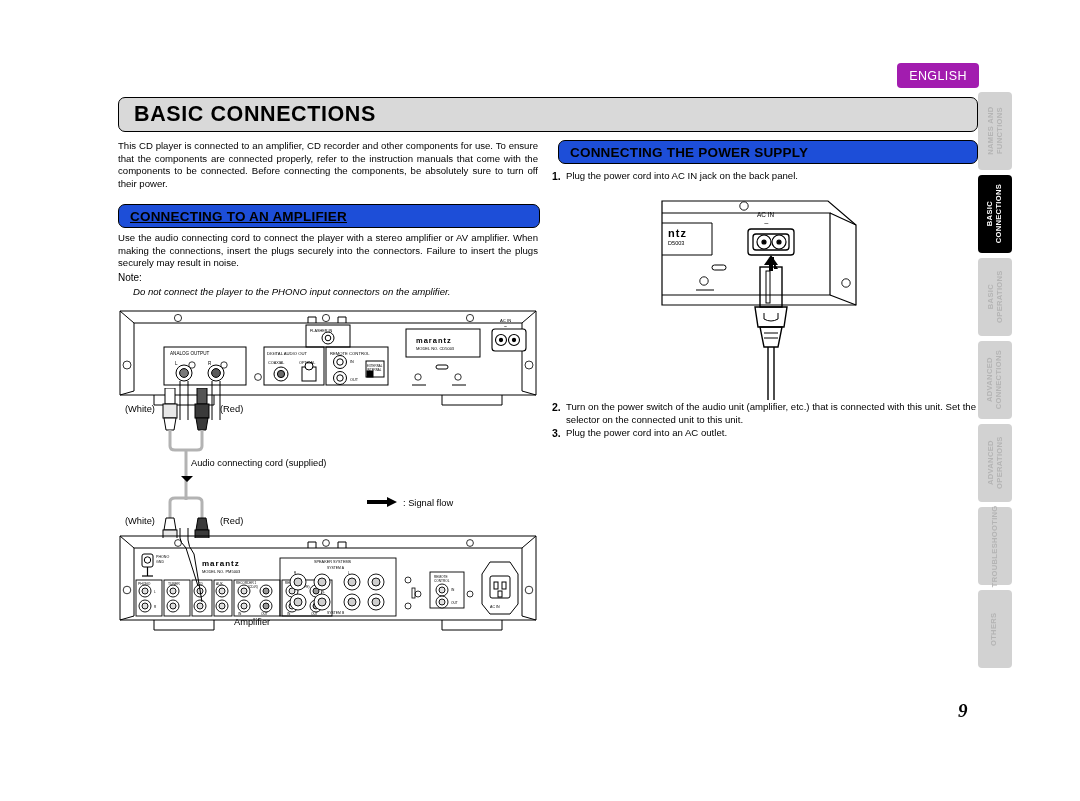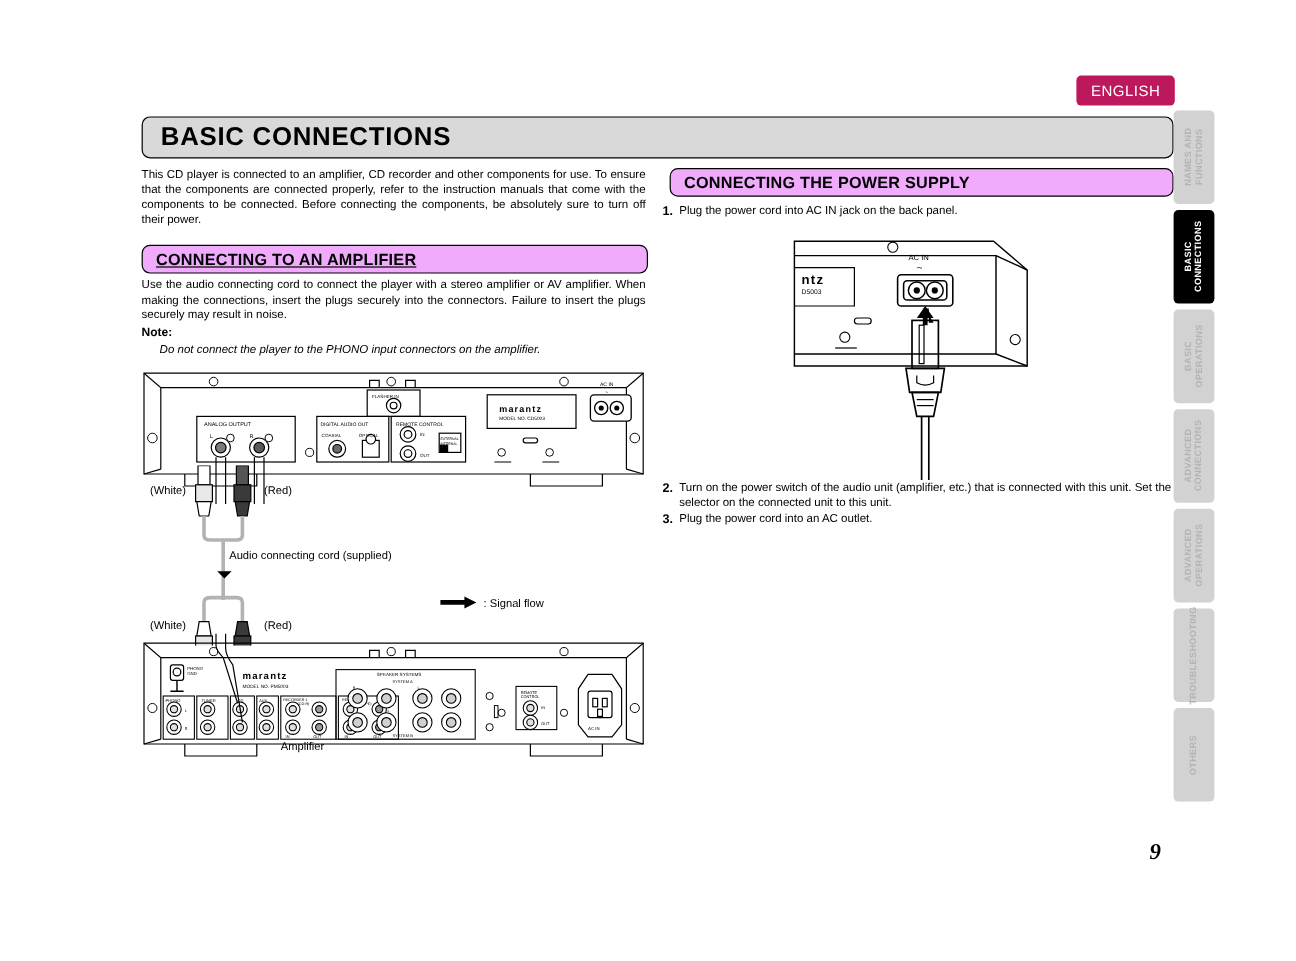--- a/index.html
+++ b/index.html
@@ -6,49 +6,49 @@
   body{
     width:1080px;height:801px;background:#ffffff;
     font-family:"Liberation Sans", sans-serif;
     color:#000;overflow:hidden;position:relative;
   }
   .page{position:absolute;inset:0;}
 
   
   .lang-badge{
     position:absolute;left:897px;top:63px;width:82px;height:25px;
-    background:#be185d;color:#fff;border-radius:4px;
+    background:#a21caf;color:#fff;border-radius:4px;
     font-size:12.5px;letter-spacing:.4px;
     display:flex;align-items:center;justify-content:center;
   }
 
   
   .title-bar{
     position:absolute;left:118px;top:97px;width:858px;height:33px;
     background:#d9d9d9;border:1.2px solid #000;border-radius:7px;
     display:flex;align-items:center;text-align:right;
   }
   .title-bar h1{
     margin:0 0 0 15px;font-size:21.5px;font-weight:bold;letter-spacing:.6px;
   }
 
   
   .sec-pill{
     position:absolute;border:1.2px solid #000;border-radius:7px;
-    background:#f0abfc;display:flex;align-items:center;
+    background:#1d4ed8;display:flex;align-items:center;
   }
   .sec-pill span{margin-left:11px;font-size:13.5px;font-weight:bold;letter-spacing:.2px;}
   #pill-amp{left:118px;top:204px;width:420px;height:22px;text-decoration:underline;}
   #pill-power{left:558px;top:140px;width:418px;height:22px;}
 
   
   .para{position:absolute;font-size:9.6px;line-height:12.6px;text-align:justify;}
   #p-intro{left:118px;top:140px;width:420px;}
   #p-amp{left:118px;top:232px;width:420px;}
-  #note-label{position:absolute;left:118px;top:272px;font-size:10px;font-weight:bold;}
+  #note-label{position:absolute;left:118px;top:272px;font-size:10px;font-weight:normal;}
   #note-text{position:absolute;left:133px;top:286px;width:400px;font-size:9.6px;line-height:12.6px;font-style:italic;}
 
   
   .step{position:absolute;display:flex;font-size:9.6px;line-height:12.6px;}
   .step .num{font-weight:bold;font-size:10.5px;width:14px;flex:0 0 14px;}
   .step .txt{flex:1;text-align:justify;}
   #step1{left:552px;top:170px;width:424px;}
   #step2{left:552px;top:401px;width:424px;}
   #step3{left:552px;top:427px;width:424px;}
 

